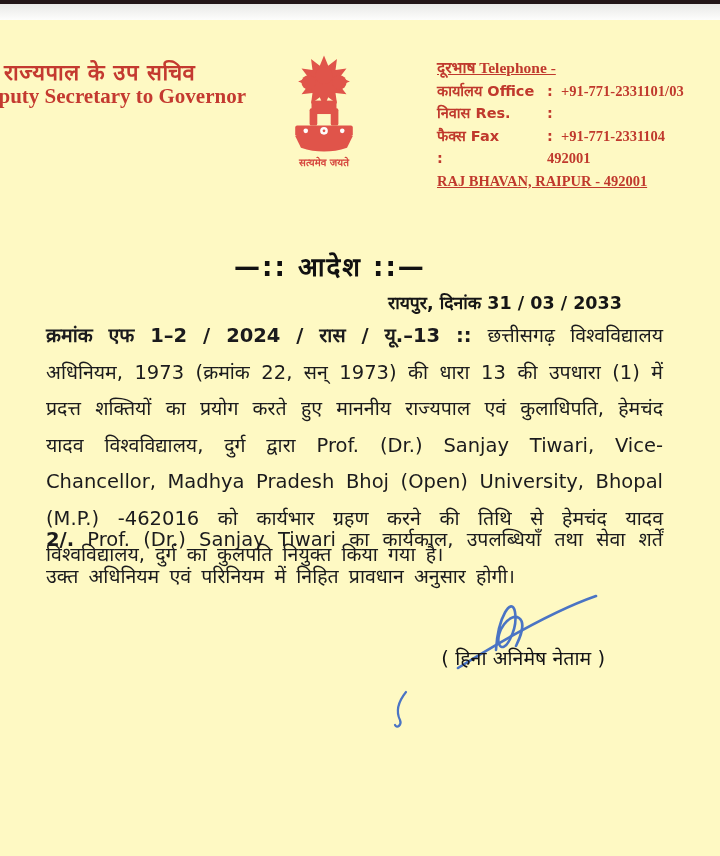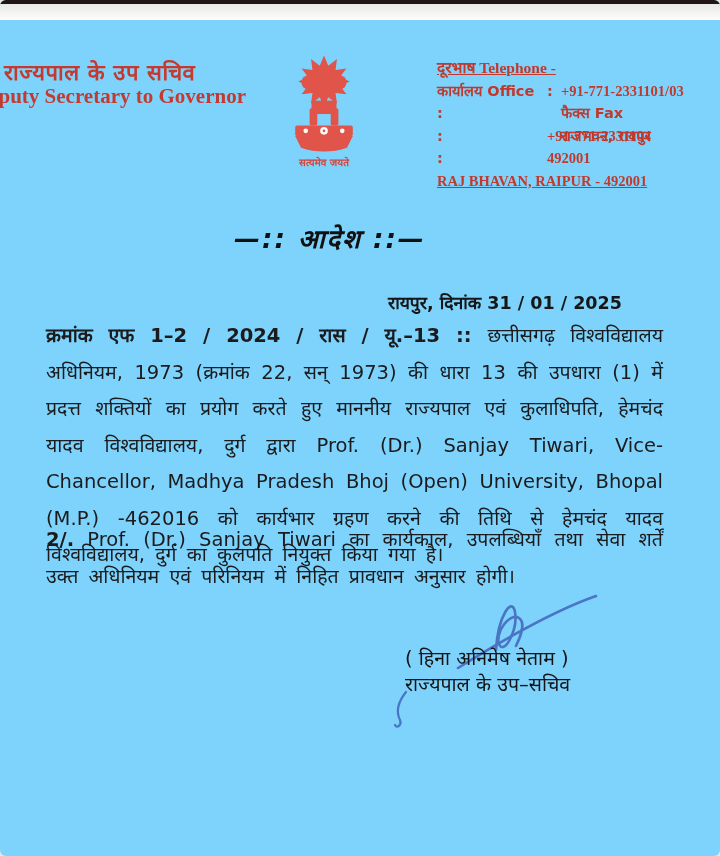--- a/index.html
+++ b/index.html
@@ -1,21 +1,20 @@
 <!DOCTYPE html>
 <html><head>
 <meta charset="utf-8">
 <style>
   html, body { margin: 0; padding: 0; background: #e8e8e8; }
   .page {
     position: relative; width: 720px; height: 856px;
-    background: #7dd3fc; overflow: hidden;
+    background: #fef9c3; overflow: hidden;
     font-family: "DejaVu Sans", sans-serif;
     color: #1c1c1e;
-    border-radius: 6px;
   }
   .top-stripe { position: absolute; left: 0; top: 0; width: 720px; height: 4px; background: #221517; }
   .top-shade  { position: absolute; left: 0; top: 4px; width: 720px; height: 16px;
                 background: linear-gradient(#e9e9e7, #fdfdfc); }
 
   
   .dept-hindi {
     position: absolute; left: 4px; top: 56px;
     font-size: 22px; font-weight: bold; color: #c43a30;
     white-space: nowrap; letter-spacing: 0.5px;
@@ -33,42 +32,42 @@
     color: #c0392d; font-size: 14.5px; font-weight: bold; line-height: 22.5px;
   }
   .contact .tel-head { text-decoration: underline; font-family: Liberation Serif, serif; font-size: 15.5px; }
   .contact-grid { display: grid; grid-template-columns: 110px 14px auto; }
   .contact-grid .lbl { white-space: nowrap; }
   .contact-grid .val { font-family: "Liberation Serif", serif; white-space: nowrap; }
   .addr-en { font-family: "Liberation Serif", serif; white-space: nowrap; text-decoration: underline; }
 
   
   .order-heading {
-    position: absolute; left: 0; top: 220px; width: 660px;
+    position: absolute; left: 0; top: 248px; width: 660px;
     text-align: center; font-size: 26px; font-weight: bold;
-    letter-spacing: 2px; color: #111; font-style: italic;
+    letter-spacing: 2px; color: #111;
   }
   .place-date {
     position: absolute; left: 388px; top: 290px;
     font-size: 17.5px; font-weight: 600; color: #161616; white-space: nowrap;
   }
   .body-para {
     position: absolute; left: 46px; width: 617px;
     font-size: 19.5px; line-height: 36.5px;
     text-align: justify; word-spacing: 4px; color: #1b1b1d;
   }
   .para1 { top: 318px; }
   .para2 { top: 522px; }
   .ref-no, .para2-no { font-weight: bold; }
 
   
   .sig-svg { position: absolute; left: 452px; top: 586px; }
   .sig-block {
     position: absolute; left: 405px; top: 646px; width: 200px;
-    text-align: left; font-size: 19.5px; line-height: 26px; color: #141416;
+    text-align: right; font-size: 19.5px; line-height: 26px; color: #141416;
   }
   .ink-mark { position: absolute; left: 390px; top: 688px; }
 </style>
 </head>
 <body>
 
 <div class="page">
   <div class="top-stripe"></div>
   <div class="top-shade"></div>
 
@@ -96,53 +95,52 @@
     </svg>
   </div>
 
   <div class="contact">
     <div class="tel-head">दूरभाष Telephone -</div>
     <div class="contact-grid">
       <span class="lbl">कार्यालय Office</span>
       <span class="sep">:</span>
       <span class="val">+91-771-2331101/03</span>
 
+      <span class="lbl">निवास Res.</span>
       <span class="sep">:</span>
       <span class="val"></span>
 
       <span class="lbl">फैक्स Fax</span>
       <span class="sep">:</span>
       <span class="val">+91-771-2331104</span>
 
-      <span class="lbl">राजभवन, रायपुर</span>
       <span class="sep">:</span>
       <span class="val">492001</span>
     </div>
     <div class="addr-en">RAJ BHAVAN, RAIPUR - 492001</div>
   </div>
 
   <div class="order-heading">—::   आदेश   ::—</div>
-  <div class="place-date">रायपुर, दिनांक   31 / 01 / 2025</div>
+  <div class="place-date">रायपुर, दिनांक   31 / 03 / 2033</div>
 
   <div class="body-para para1">
     <span class="ref-no">क्रमांक एफ 1–2 / 2024 / रास / यू.–13</span><span class="ref-no"> :: </span><span>छत्तीसगढ़ विश्वविद्यालय अधिनियम, 1973 (क्रमांक 22, सन् 1973) की धारा 13 की उपधारा (1) में प्रदत्त शक्तियों का प्रयोग करते हुए माननीय राज्यपाल एवं कुलाधिपति, हेमचंद यादव विश्वविद्यालय, दुर्ग द्वारा Prof. (Dr.) Sanjay Tiwari, Vice-Chancellor, Madhya Pradesh Bhoj (Open) University, Bhopal (M.P.) -462016 को कार्यभार ग्रहण करने की तिथि से हेमचंद यादव विश्वविद्यालय, दुर्ग का कुलपति नियुक्त किया गया है।</span>
   </div>
 
   <div class="body-para para2">
     <span class="para2-no">2/.</span><span> Prof. (Dr.) Sanjay Tiwari का कार्यकाल, उपलब्धियाँ तथा सेवा शर्तें उक्त अधिनियम एवं परिनियम में निहित प्रावधान अनुसार होगी।</span>
   </div>
 
   <svg class="sig-svg" width="150" height="84" viewBox="0 0 150 84">
     <g fill="none" stroke="#4a74c4" stroke-width="2.6" stroke-linecap="round">
       <path d="M44,64 C46,30 60,10 63,26 C66,44 52,70 47,58 C43,46 58,26 67,32 C74,37 68,52 64,60"></path>
       <path d="M6,82 C38,62 98,26 144,10"></path>
     </g>
   </svg>
 
   <div class="sig-block">
     <div>( हिना अनिमेष नेताम )</div>
-    <div>राज्यपाल के उप–सचिव</div>
   </div>
 
   <svg class="ink-mark" width="24" height="44" viewBox="0 0 24 44">
     <path d="M16,4 C8,14 6,24 10,32 C12,37 7,41 5,37" fill="none" stroke="#4a74c4" stroke-width="2.2" stroke-linecap="round"></path>
   </svg>
 </div>
 
 </body></html>

